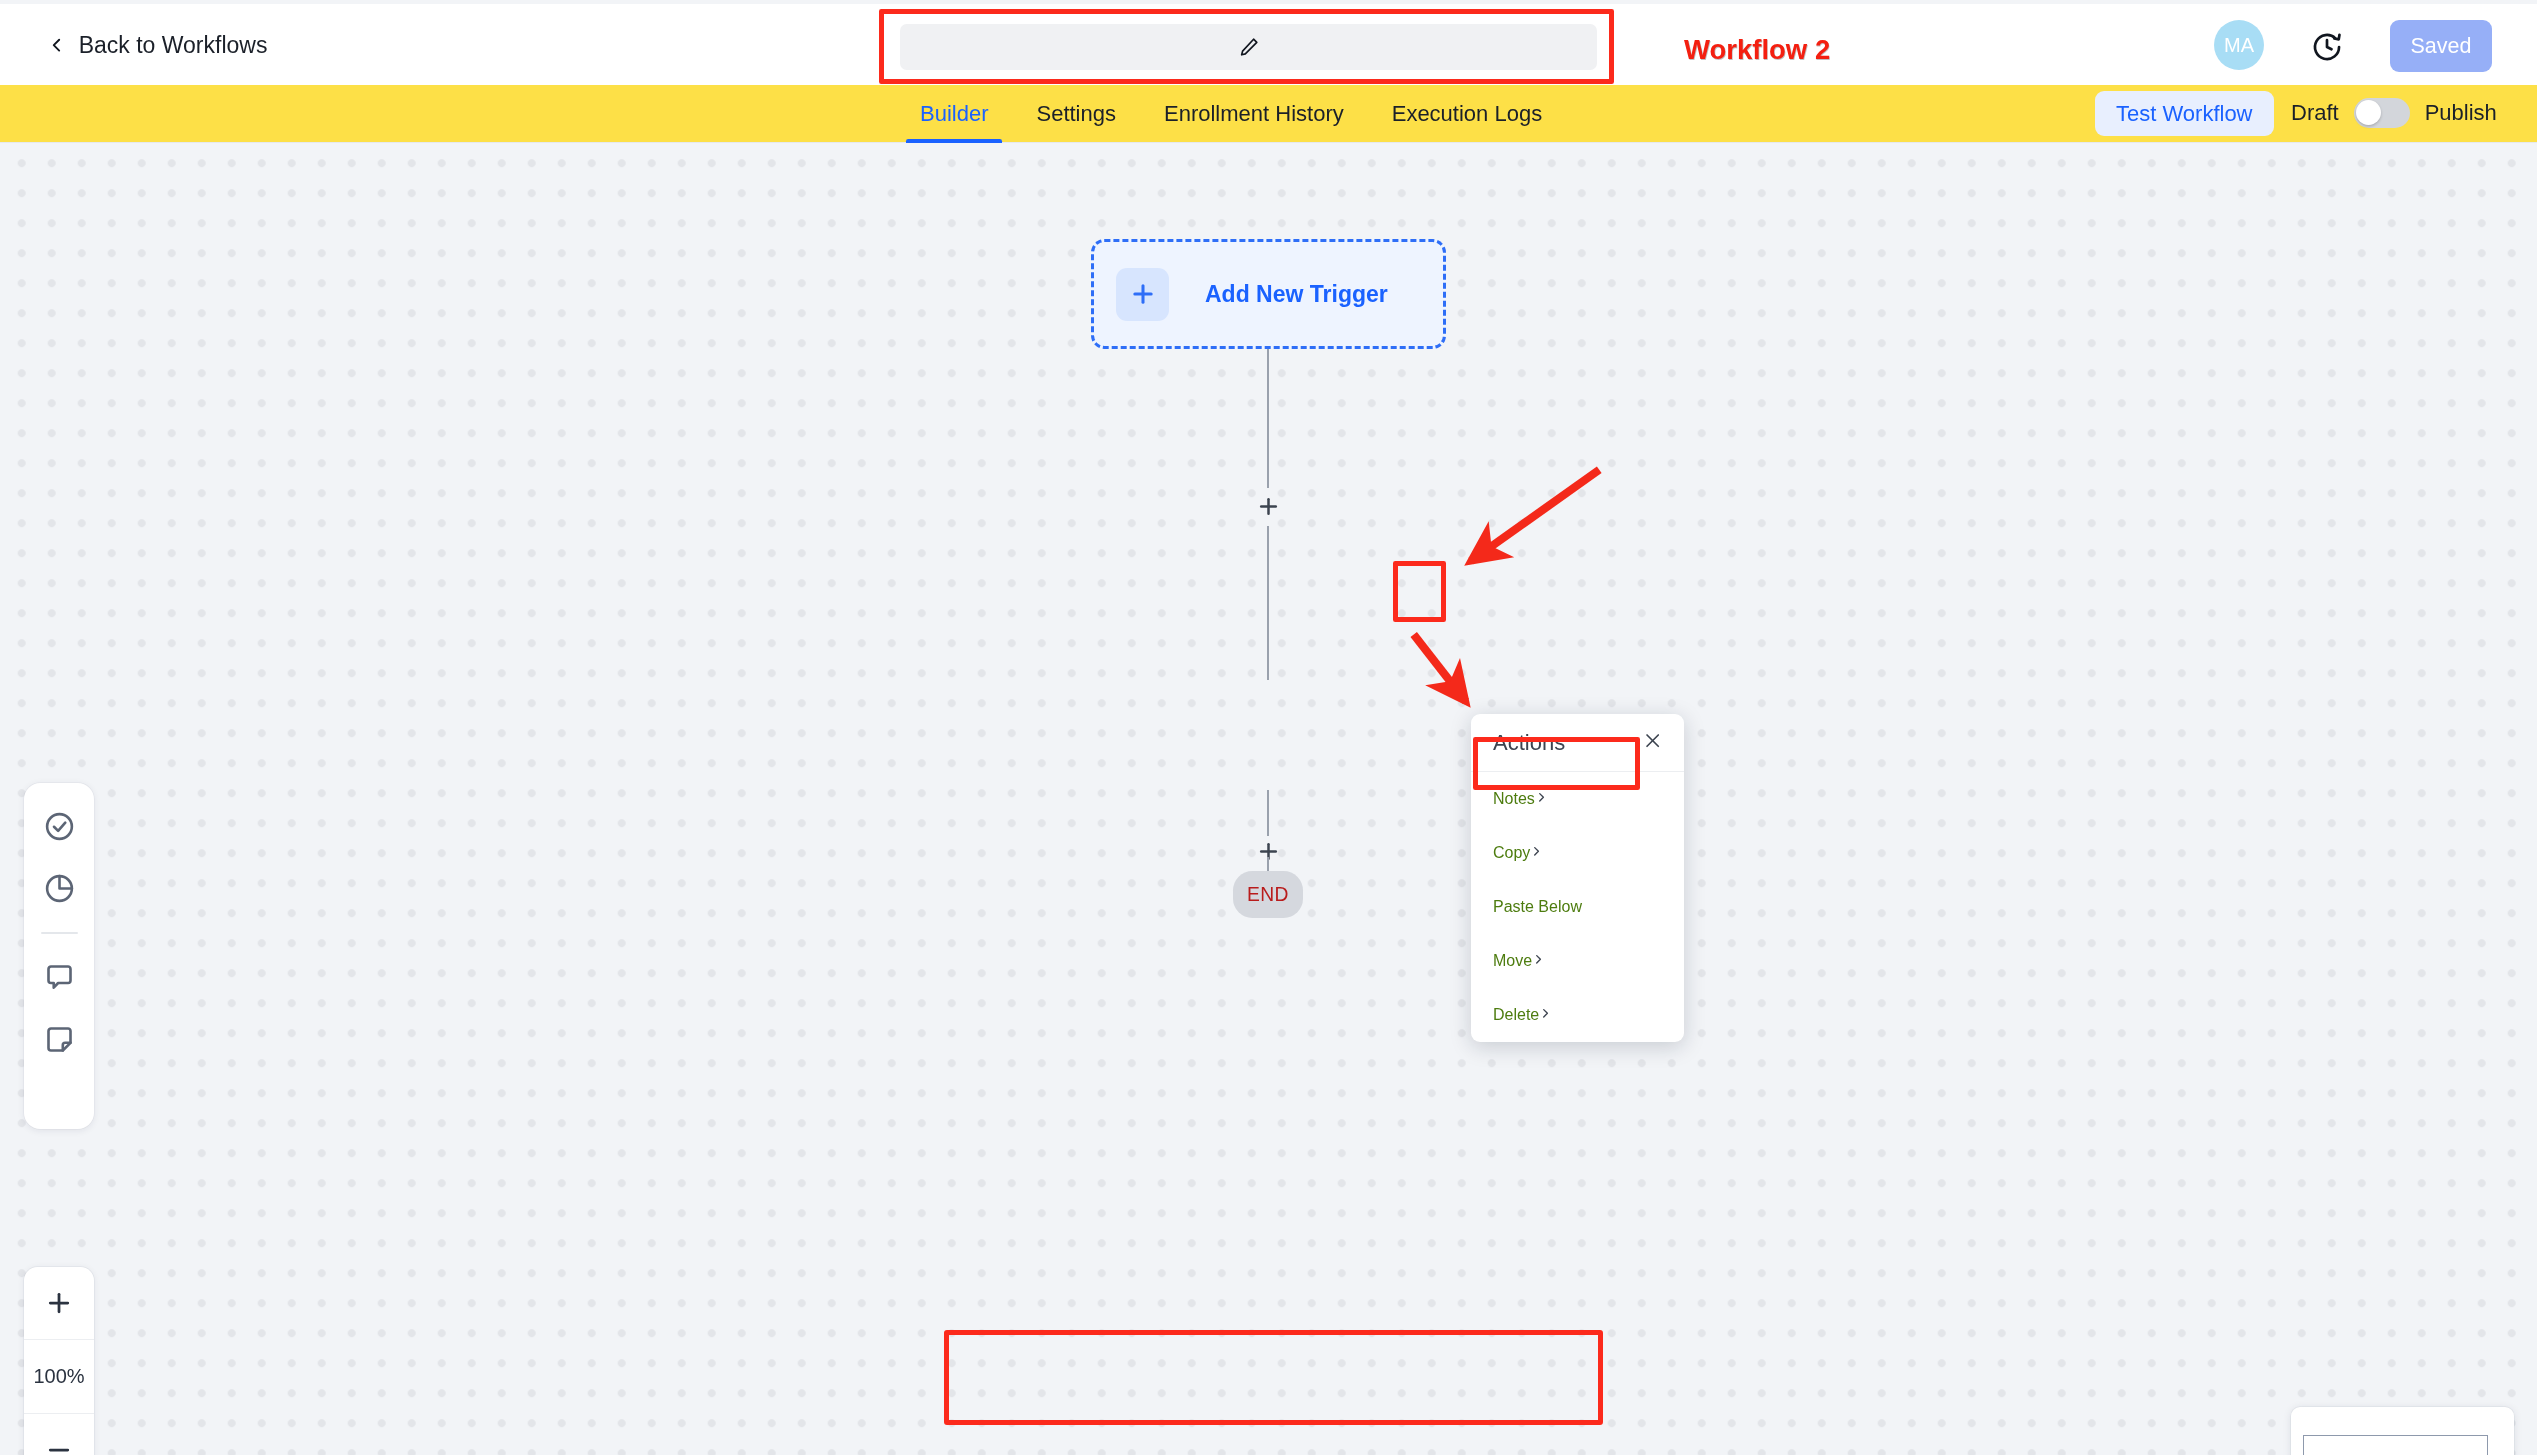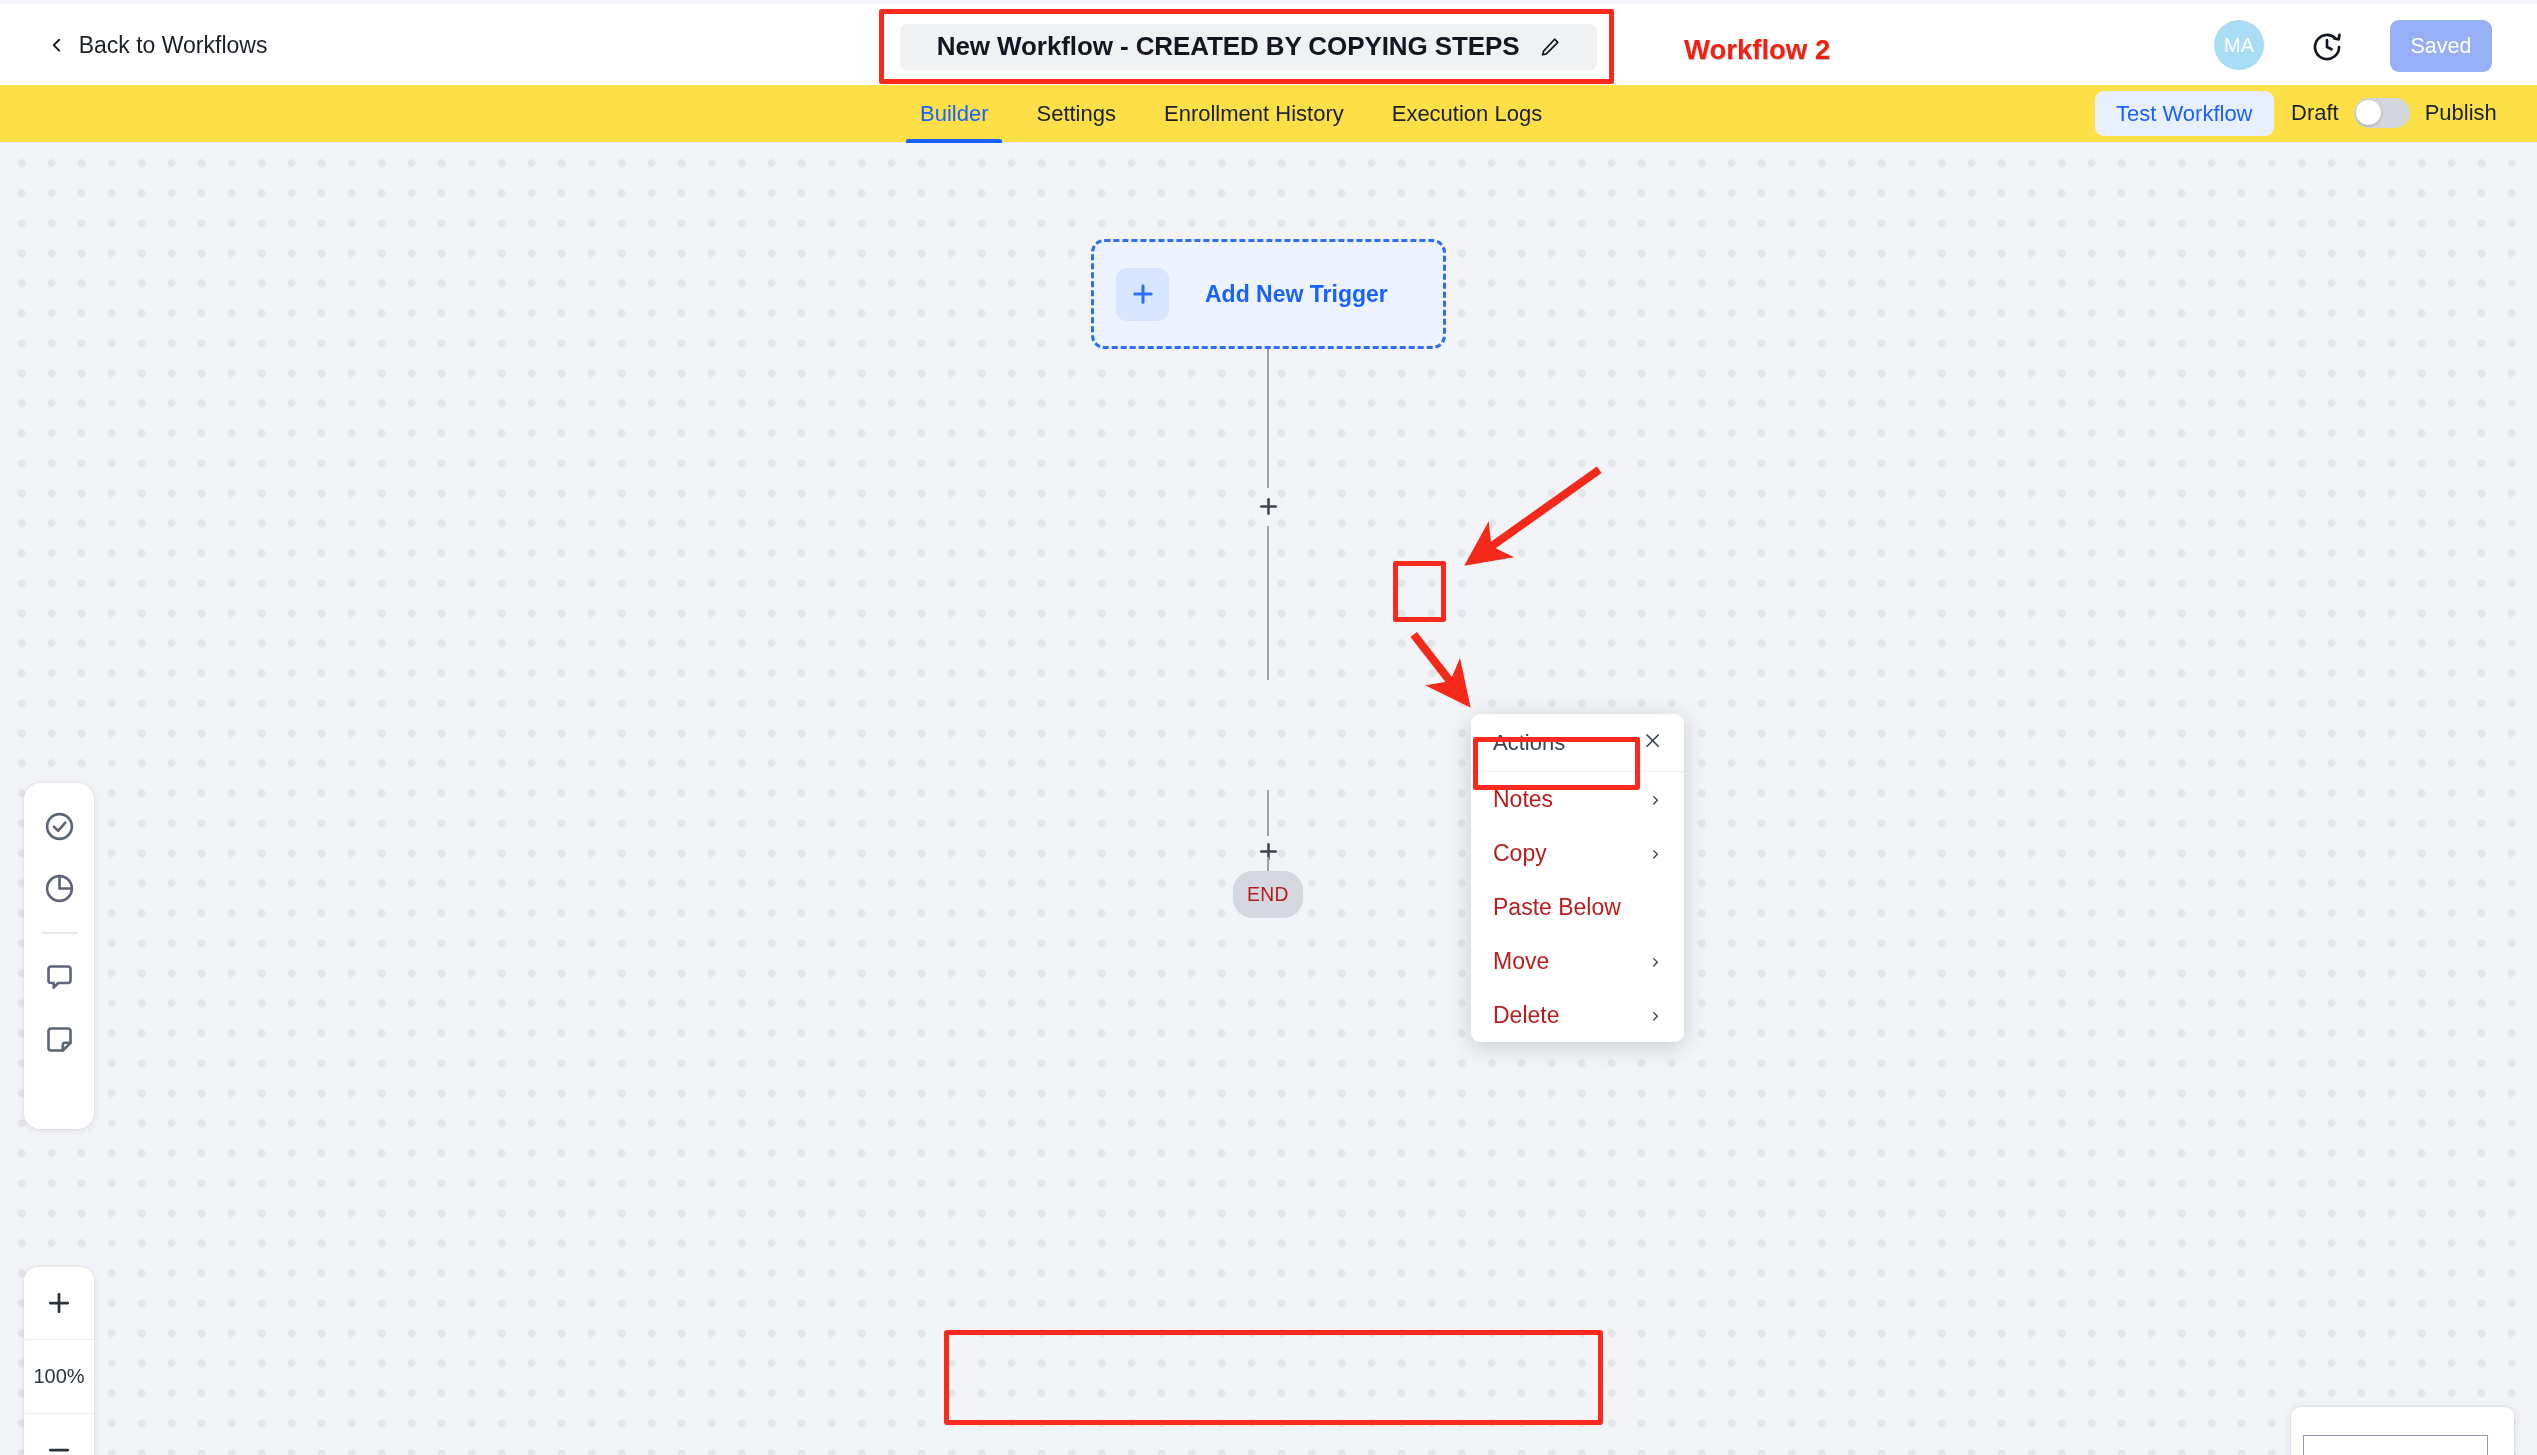--- a/index.html
+++ b/index.html
@@ -171,22 +171,22 @@
     box-shadow: 0 4.5px 21px rgba(15,25,50,0.18);
     overflow: hidden;
   }
   .ctx-head {
     height: 58px; display: flex; align-items: center; justify-content: space-between;
     padding: 0 22px; border-bottom: 1.5px solid #eceef1;
   }
   .ctx-head-title { font-size: 22px; color: #3d4450; }
   .ctx-close { width: 19.3px; height: 19.3px; cursor: pointer; }
   .ctx-item {
-    height: 54px; display: flex; align-items: center; justify-content: space-between;
-    padding: 0 22px; font-size: 23px; color: #b91c1c; cursor: pointer;
+    height: 54px; display: flex; align-items: center; 
+    padding: 0 22px; font-size: 16px; color: #4d7c0f; cursor: pointer;
   }
   .ctx-item .chev { width: 12.6px; height: 12.6px; }
   .paste-highlight {
     position: absolute; left: 1473px; top: 737px; width: 167px; height: 53px;
     border: 5.2px solid #fc2a1c; border-radius: 2.2px; pointer-events: none;
   }
 
   
   .tool-panel {
     position: absolute; left: 24px; top: 640px; width: 70px; height: 346px;
@@ -242,21 +242,20 @@
       <span>
         <svg class="chev-left" viewBox="0 0 24 24" fill="none" stroke="#11161f" stroke-width="2.8" stroke-linecap="round" stroke-linejoin="round">
             <polyline points="15 4 7 12 15 20"></polyline>
           </svg>
       </span>
       <span>Back to Workflows</span>
     </div>
 
     <div class="title-wrap">
       <div class="title-pill">
-        <span class="title-text">New Workflow - CREATED BY COPYING STEPS</span>
         <span>
           <svg class="pencil-icon" viewBox="0 0 24 24" fill="none" stroke="#11161f" stroke-width="1.8" stroke-linecap="round" stroke-linejoin="round">
               <path d="M17 3.5l3.5 3.5L8 19.5 4 20.5l1-4z"></path>
             </svg>
         </span>
       </div>
     </div>
 
     <div class="annot-wf2">Workflow 2</div>
 

